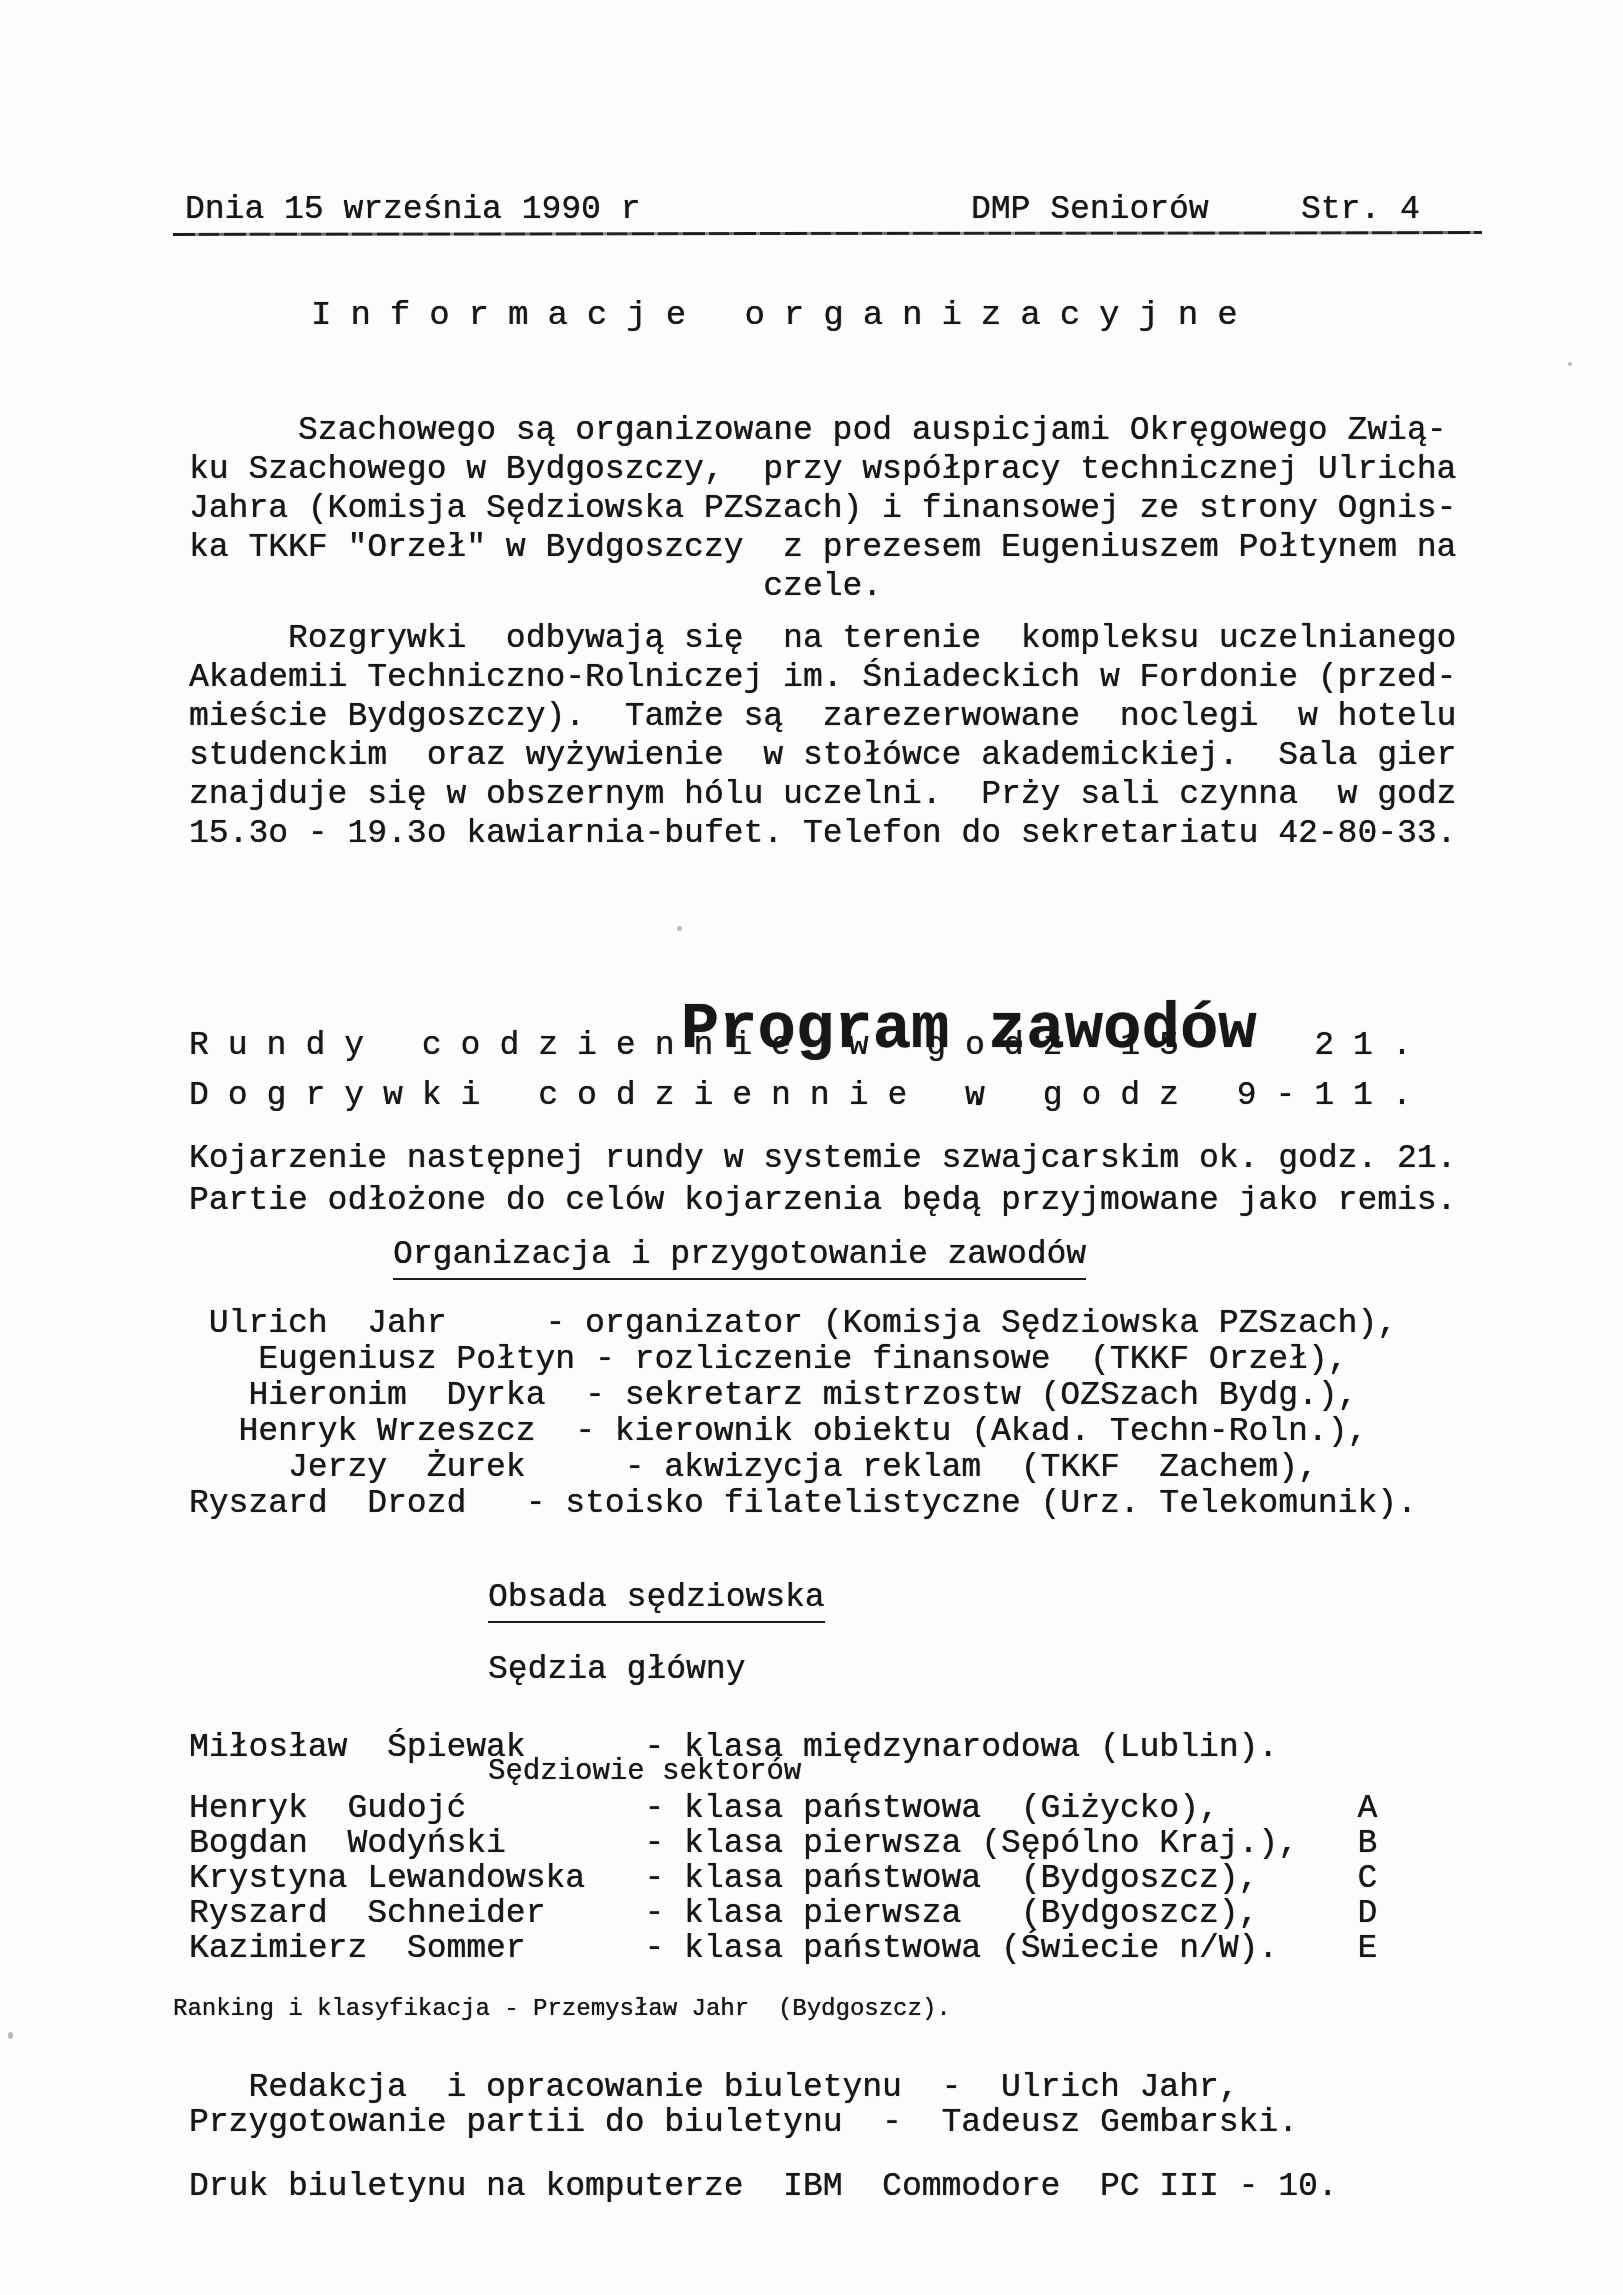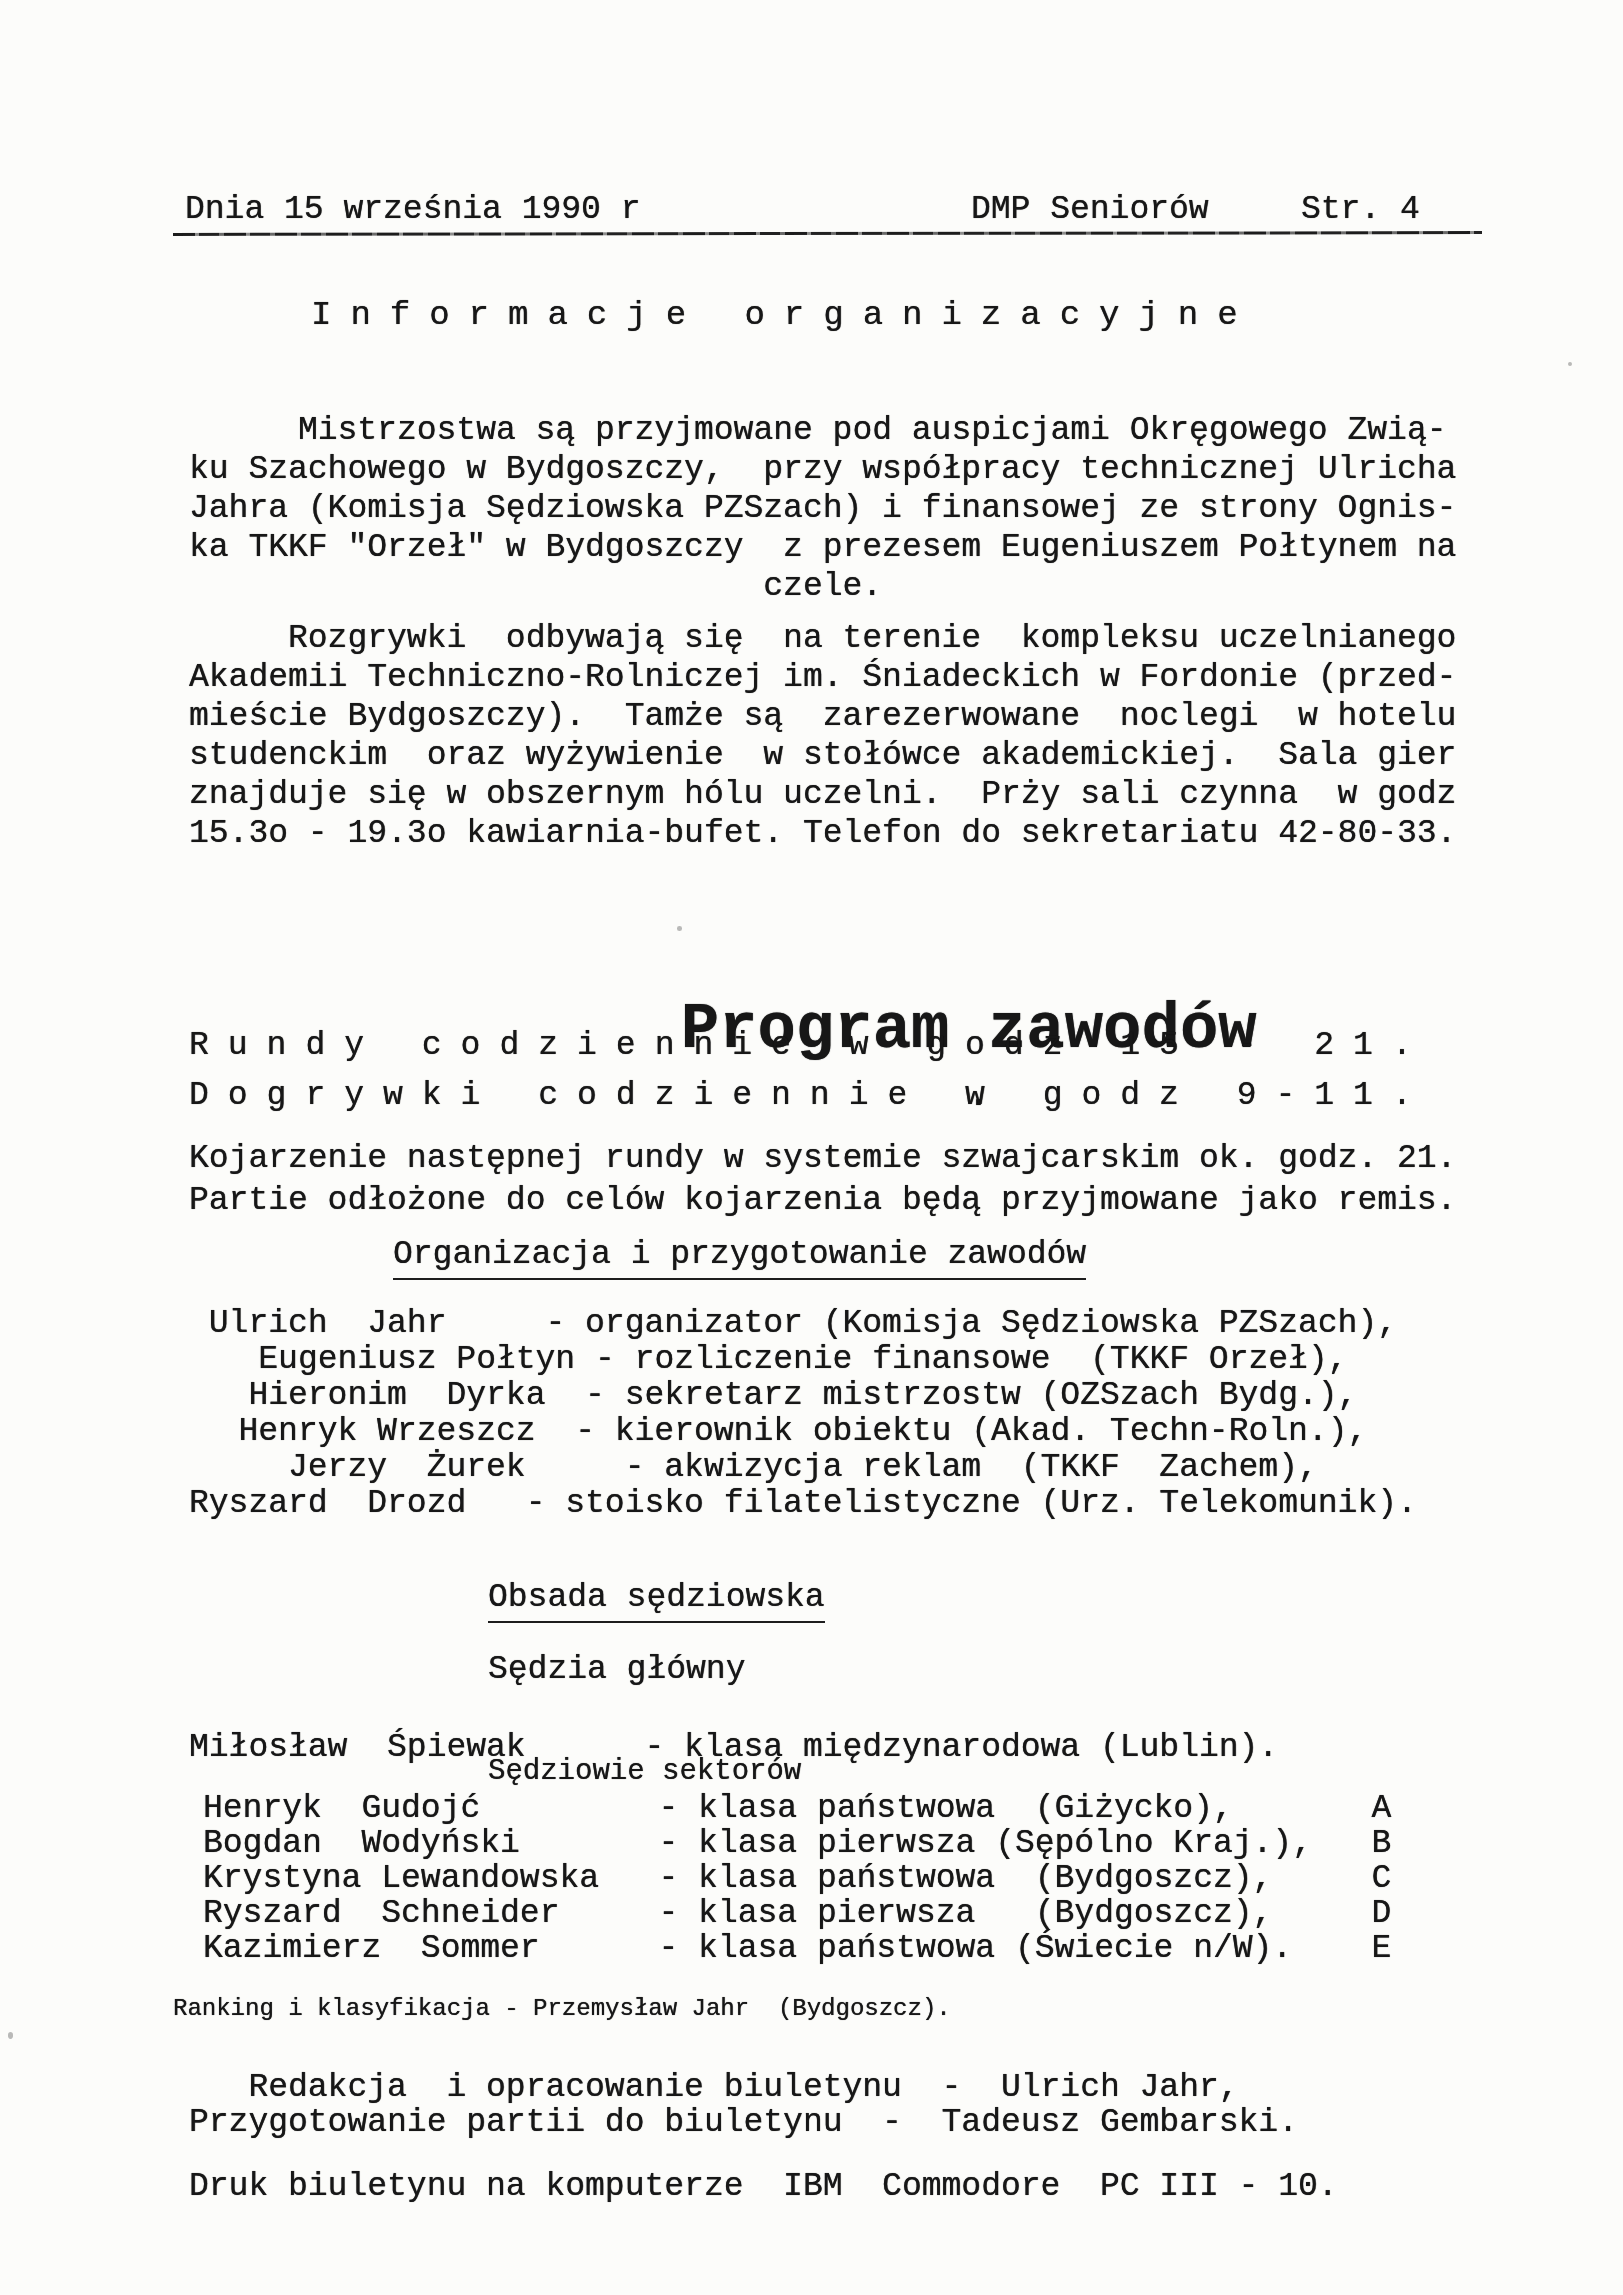--- a/index.html
+++ b/index.html
@@ -59,21 +59,21 @@
     font-size: 33px; white-space: pre;
     border-bottom: 2.6px solid #1d1d1d; padding-bottom: 5.2px;
   }
   .org-h   { top: 1236px; left: 393px; }
   .org-list{ top: 1306px; left: 189px; font-size: 33px; line-height: 36px; }
 
   .judges-h { top: 1579px; left: 488px; }
   .chief-label  { top: 1651px; left: 488px; font-size: 33px; }
   .chief-row    { top: 1686px; left: 189px; font-size: 33px; margin-top: 43px; }
   .sector-label { top: 1755px; left: 488px; font-size: 29px; }
-  .sector-list  { top: 1791px; left: 189px; font-size: 33px; line-height: 35px; margin-left: 14px; }
+  .sector-list  { top: 1791px; left: 189px; font-size: 33px; line-height: 35px; }
 
   .ranking  { top: 1995px; left: 173px; font-size: 24px; }
   .editorial{ top: 2070px; left: 189px; font-size: 33px; line-height: 35px; }
   .printrow { top: 2168px; left: 189px; font-size: 33px; }
 
   
   .speck { position: absolute; background: rgba(60,60,60,0.35); border-radius: 50%; }
 </style>
 </head>
 <body>
@@ -83,21 +83,21 @@
   <div class="abs hdr tw">
     <span class="hdr-date line">Dnia 15 września 1990 r</span>
     <span class="hdr-pub line">DMP Seniorów</span>
     <span class="hdr-page line">Str. 4</span>
   </div>
   <div class="abs hdr-rule"></div>
 
   <div class="abs doc-title tw">Informacje organizacyjne</div>
 
   <div class="abs para p1 tw">
-    <div class="line">     Mistrzostwa są przyjmowane pod auspicjami Okręgowego Zwią-</div>
+    <div class="line">     Szachowego są organizowane pod auspicjami Okręgowego Zwią-</div>
     <div class="line">ku Szachowego w Bydgoszczy,  przy współpracy technicznej Ulricha</div>
     <div class="line">Jahra (Komisja Sędziowska PZSzach) i finansowej ze strony Ognis-</div>
     <div class="line">ka TKKF "Orzeł" w Bydgoszczy  z prezesem Eugeniuszem Połtynem na</div>
     <div class="line">czele.</div>
   </div>
 
   <div class="abs para p2 tw">
     <div class="line">     Rozgrywki  odbywają się  na terenie  kompleksu uczelnianego</div>
     <div class="line">Akademii Techniczno-Rolniczej im. Śniadeckich w Fordonie (przed-</div>
     <div class="line">mieście Bydgoszczy).  Tamże są  zarezerwowane  noclegi  w hotelu</div>

